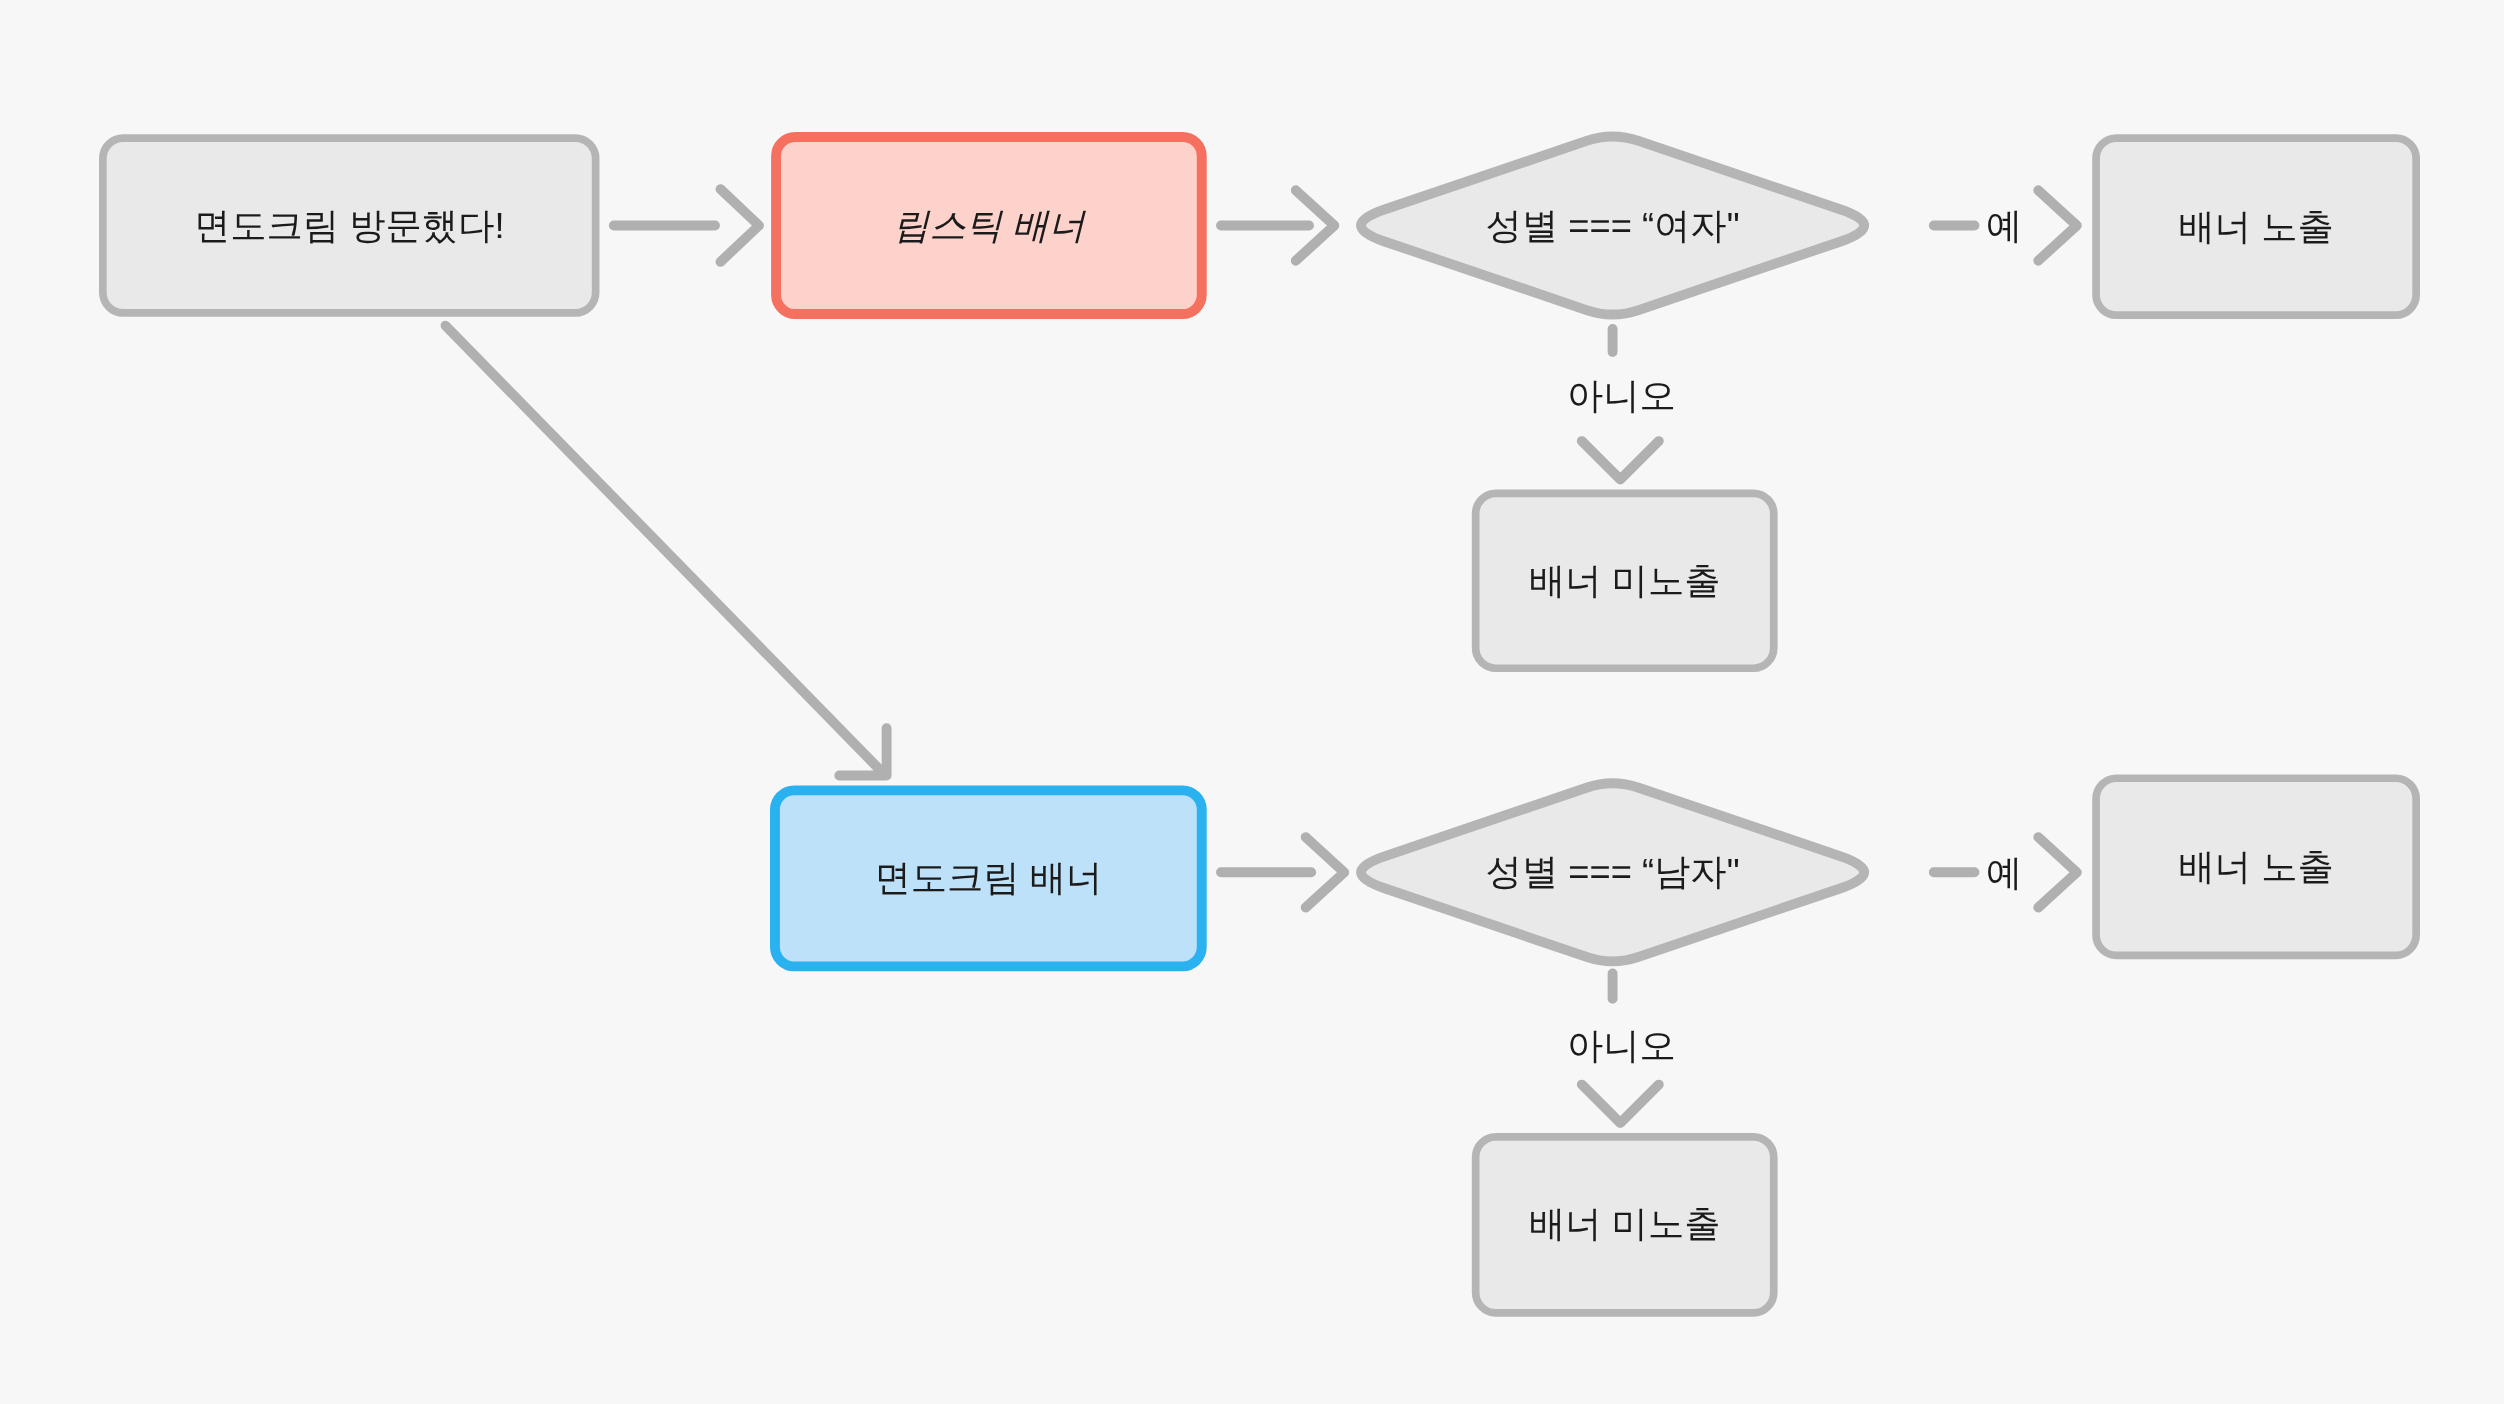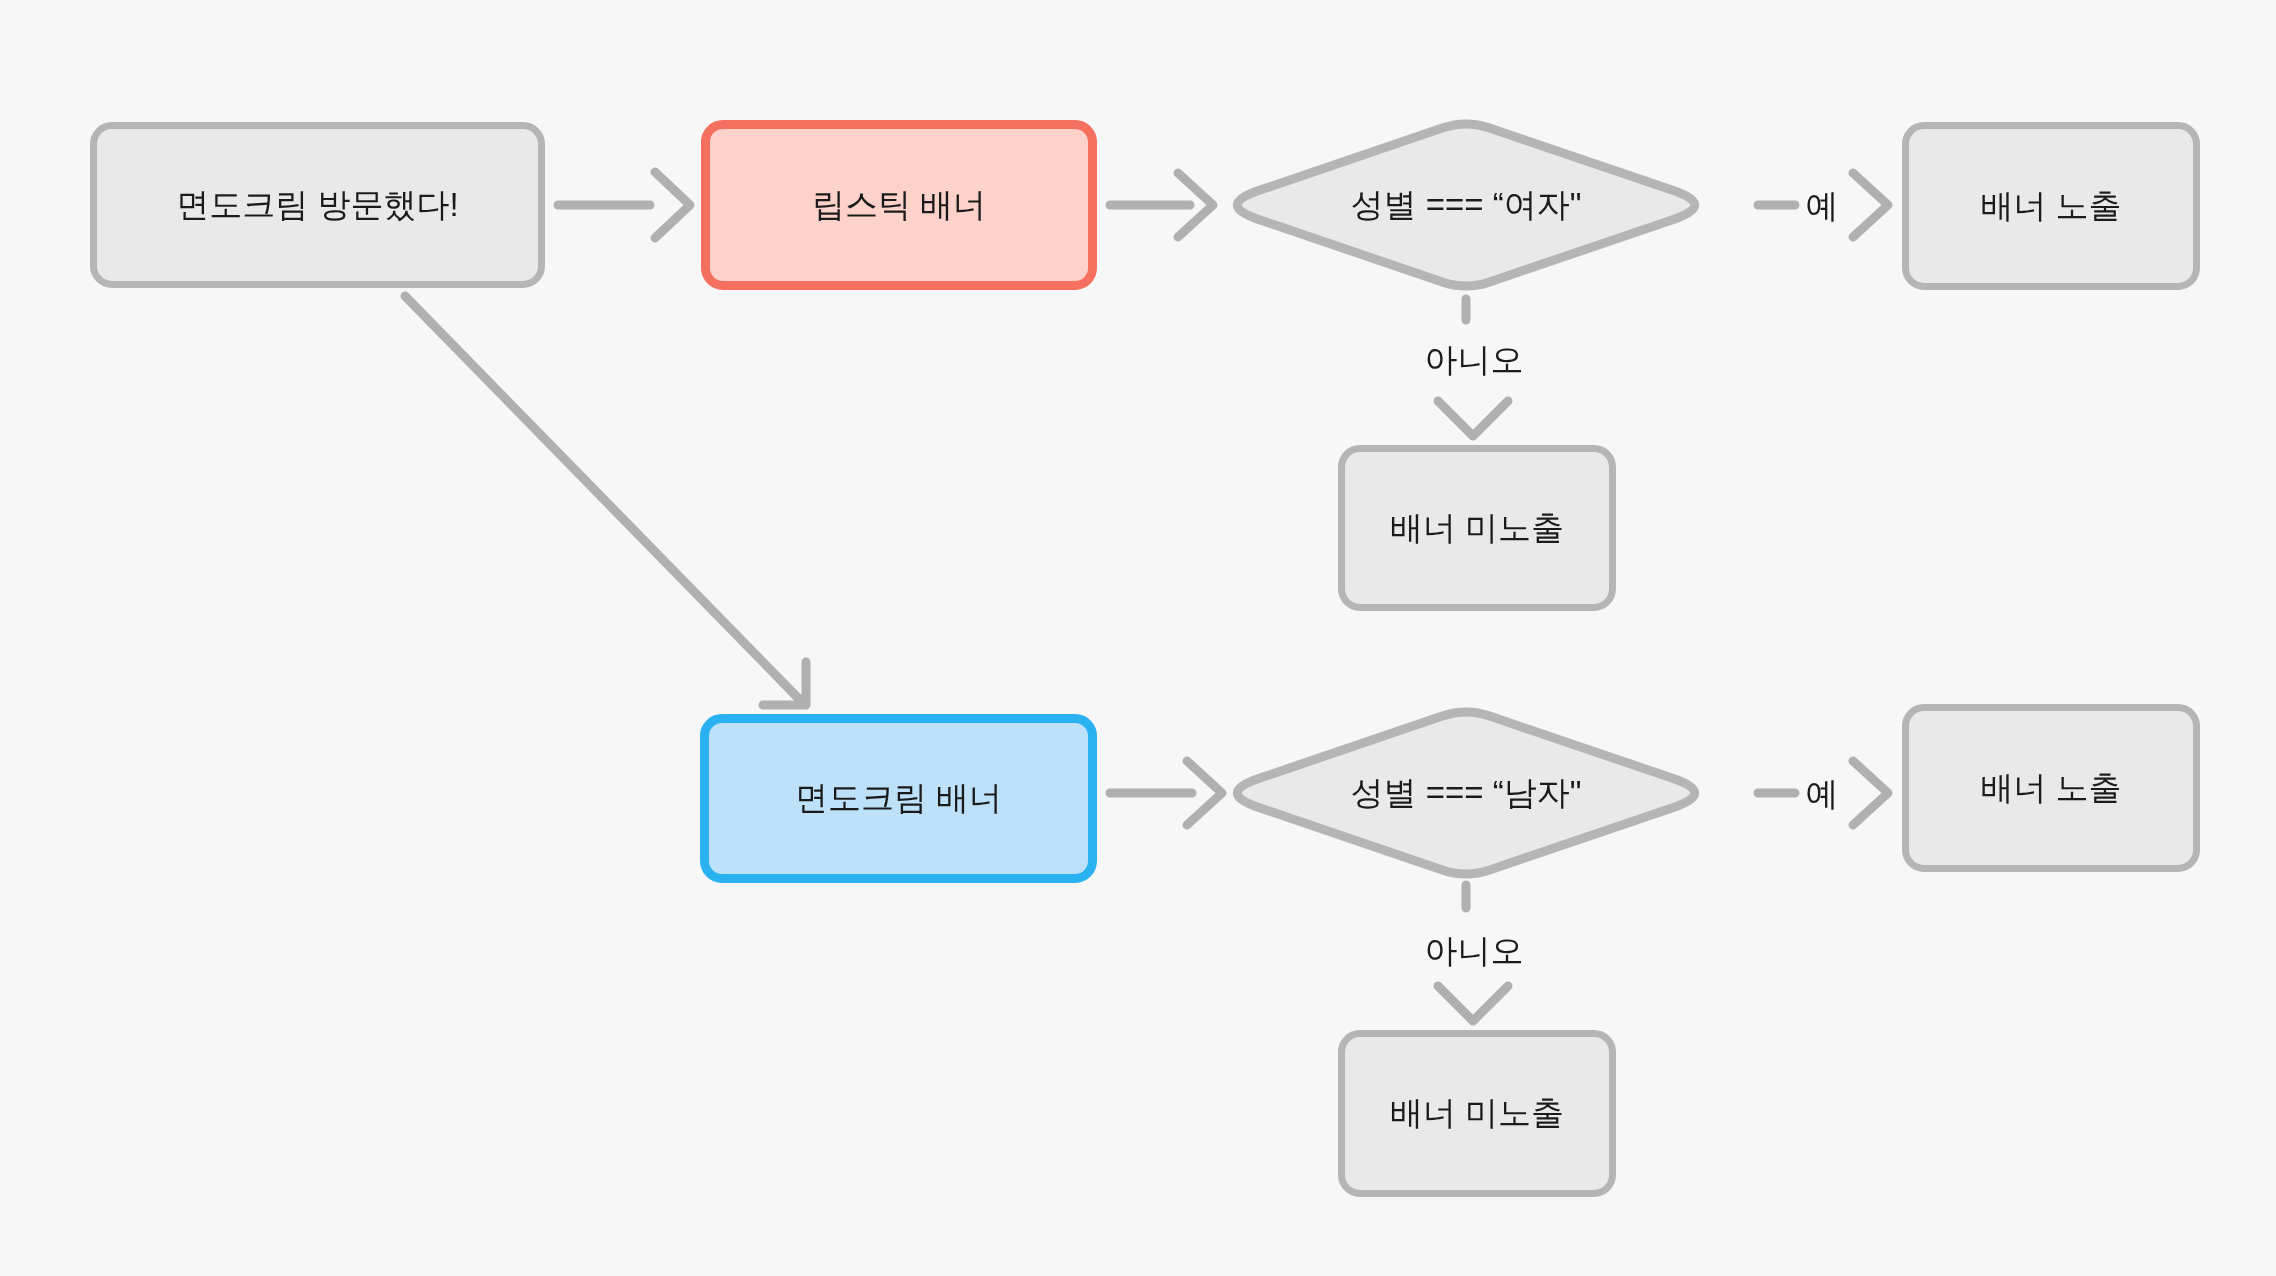--- a/index.html
+++ b/index.html
@@ -93,21 +93,21 @@
     <path class="edge" d="M405 296 L802 702 M806 662 L806 705 L763 705"></path>
     <path class="edge" d="M1110 793 L1192 793 M1187 761 L1222 793 L1187 825"></path>
     <path class="edge" d="M1758 793 L1795 793 M1853 761 L1888 793 L1853 825"></path>
     <path class="edge" d="M1466 885 L1466 908 M1438 986 L1473 1021 L1508 986"></path>
   </svg>
 
   <div class="node box gray" style="left:90px; top:122px; width:455px; height:166px;">
     <span>면도크림 방문했다!</span>
   </div>
 
-  <div class="node box red" style="left:701px; top:120px; width:396px; height:170px;">
+  <div class="node box red" style="left:701px; top:120px; width:396px; height:170px;font-style:italic;">
     <span>립스틱 배너</span>
   </div>
 
   <div class="node box gray" style="left:1902px; top:122px; width:298px; height:168px;">
     <span>배너 노출</span>
   </div>
 
   <div class="node box gray" style="left:1338px; top:445px; width:278px; height:166px;">
     <span>배너 미노출</span>
   </div>

